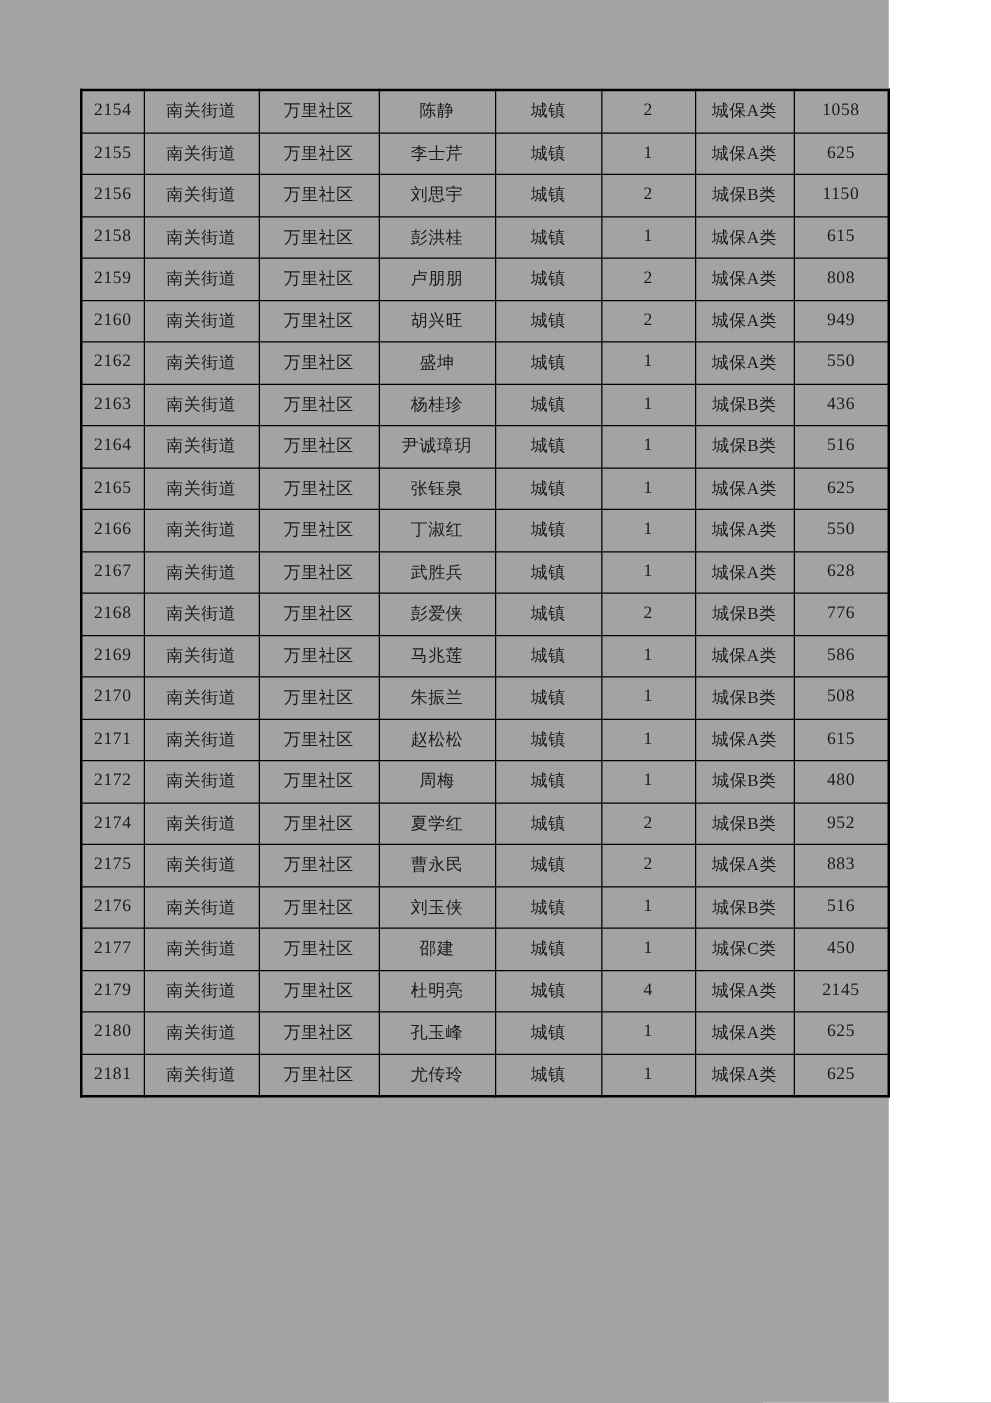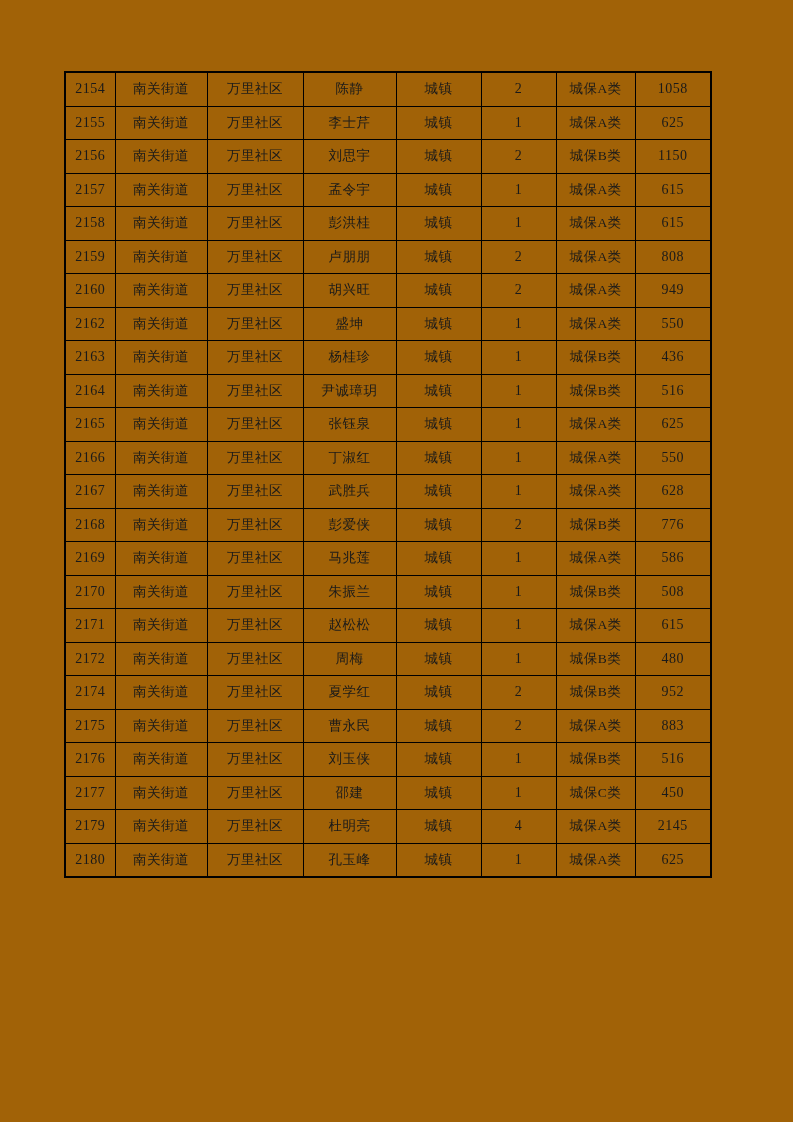--- a/index.html
+++ b/index.html
@@ -11,23 +11,23 @@
     height: 1122px;
     background: #ffffff;
     position: relative;
     font-family: "Liberation Serif", "DejaVu Serif", serif;
     color: #1a1a1a;
     overflow: hidden;
   }
   .page {
     position: absolute;
     left: 0; top: 0;
-    width: 793px;
+    width: 711px;
     height: 1122px;
-    background: #a16207;
+    background: #a3a3a3;
   }
   table.records {
     position: absolute;
     left: 64px;
     top: 71px;
     width: 646px;
     border-collapse: collapse;
     table-layout: fixed;
     border: 2.5px solid #000000;
   }
@@ -95,30 +95,20 @@
           <td class="num">2156</td>
           <td>南关街道</td>
           <td>万里社区</td>
           <td>刘思宇</td>
           <td>城镇</td>
           <td class="num">2</td>
           <td>城保B类</td>
           <td class="num">1150</td>
         </tr>
         <tr>
-          <td class="num">2157</td>
-          <td>南关街道</td>
-          <td>万里社区</td>
-          <td>孟令宇</td>
-          <td>城镇</td>
-          <td class="num">1</td>
-          <td>城保A类</td>
-          <td class="num">615</td>
-        </tr>
-        <tr>
           <td class="num">2158</td>
           <td>南关街道</td>
           <td>万里社区</td>
           <td>彭洪桂</td>
           <td>城镇</td>
           <td class="num">1</td>
           <td>城保A类</td>
           <td class="num">615</td>
         </tr>
         <tr>
@@ -299,20 +289,30 @@
           <td>城镇</td>
           <td class="num">4</td>
           <td>城保A类</td>
           <td class="num">2145</td>
         </tr>
         <tr>
           <td class="num">2180</td>
           <td>南关街道</td>
           <td>万里社区</td>
           <td>孔玉峰</td>
+          <td>城镇</td>
+          <td class="num">1</td>
+          <td>城保A类</td>
+          <td class="num">625</td>
+        </tr>
+        <tr>
+          <td class="num">2181</td>
+          <td>南关街道</td>
+          <td>万里社区</td>
+          <td>尤传玲</td>
           <td>城镇</td>
           <td class="num">1</td>
           <td>城保A类</td>
           <td class="num">625</td>
         </tr>
       </tbody>
   </table>
 </div>
 
 </body></html>

